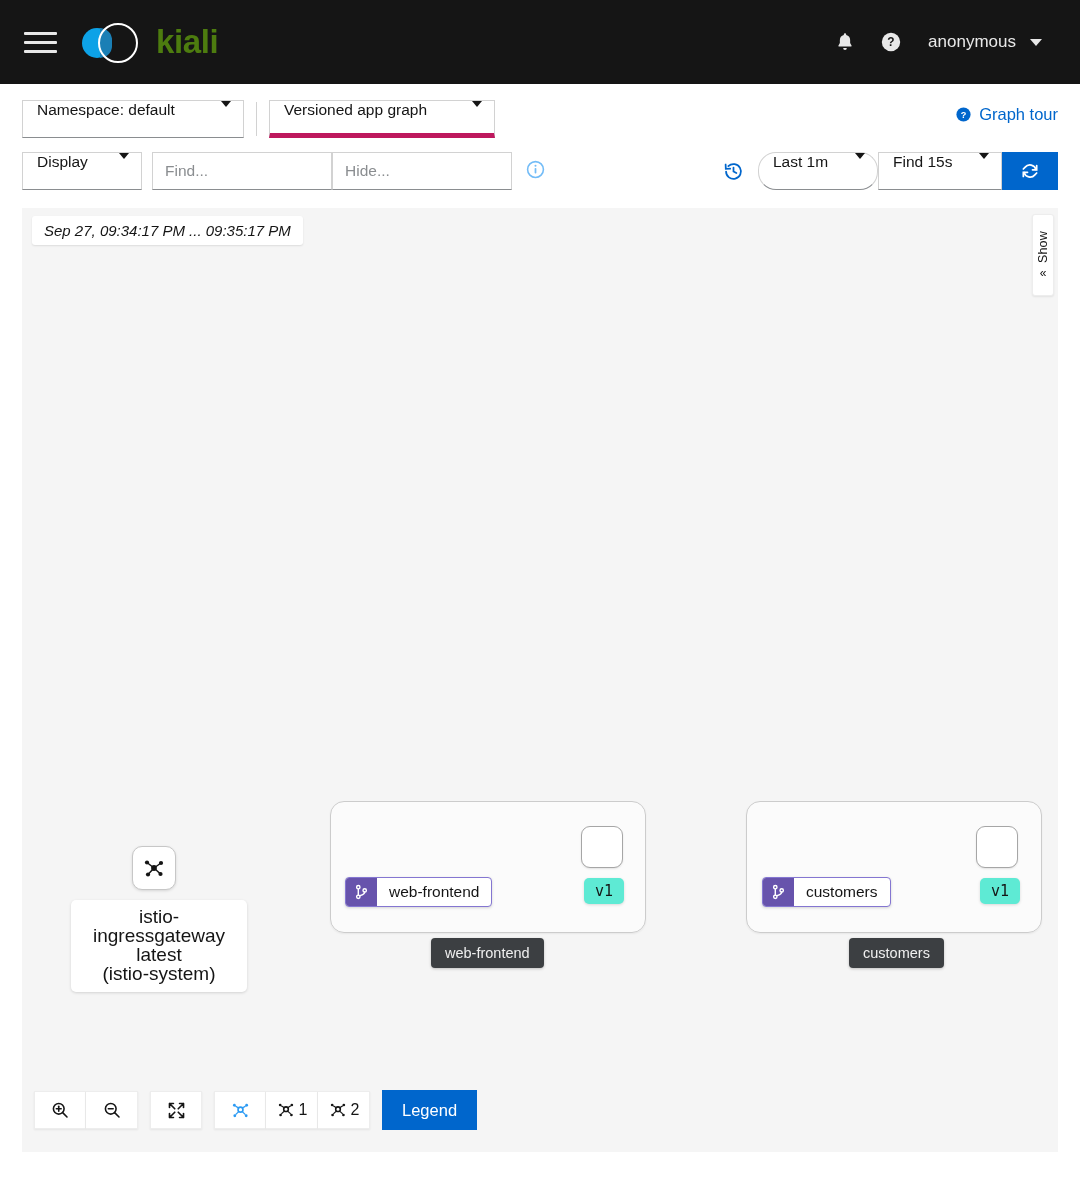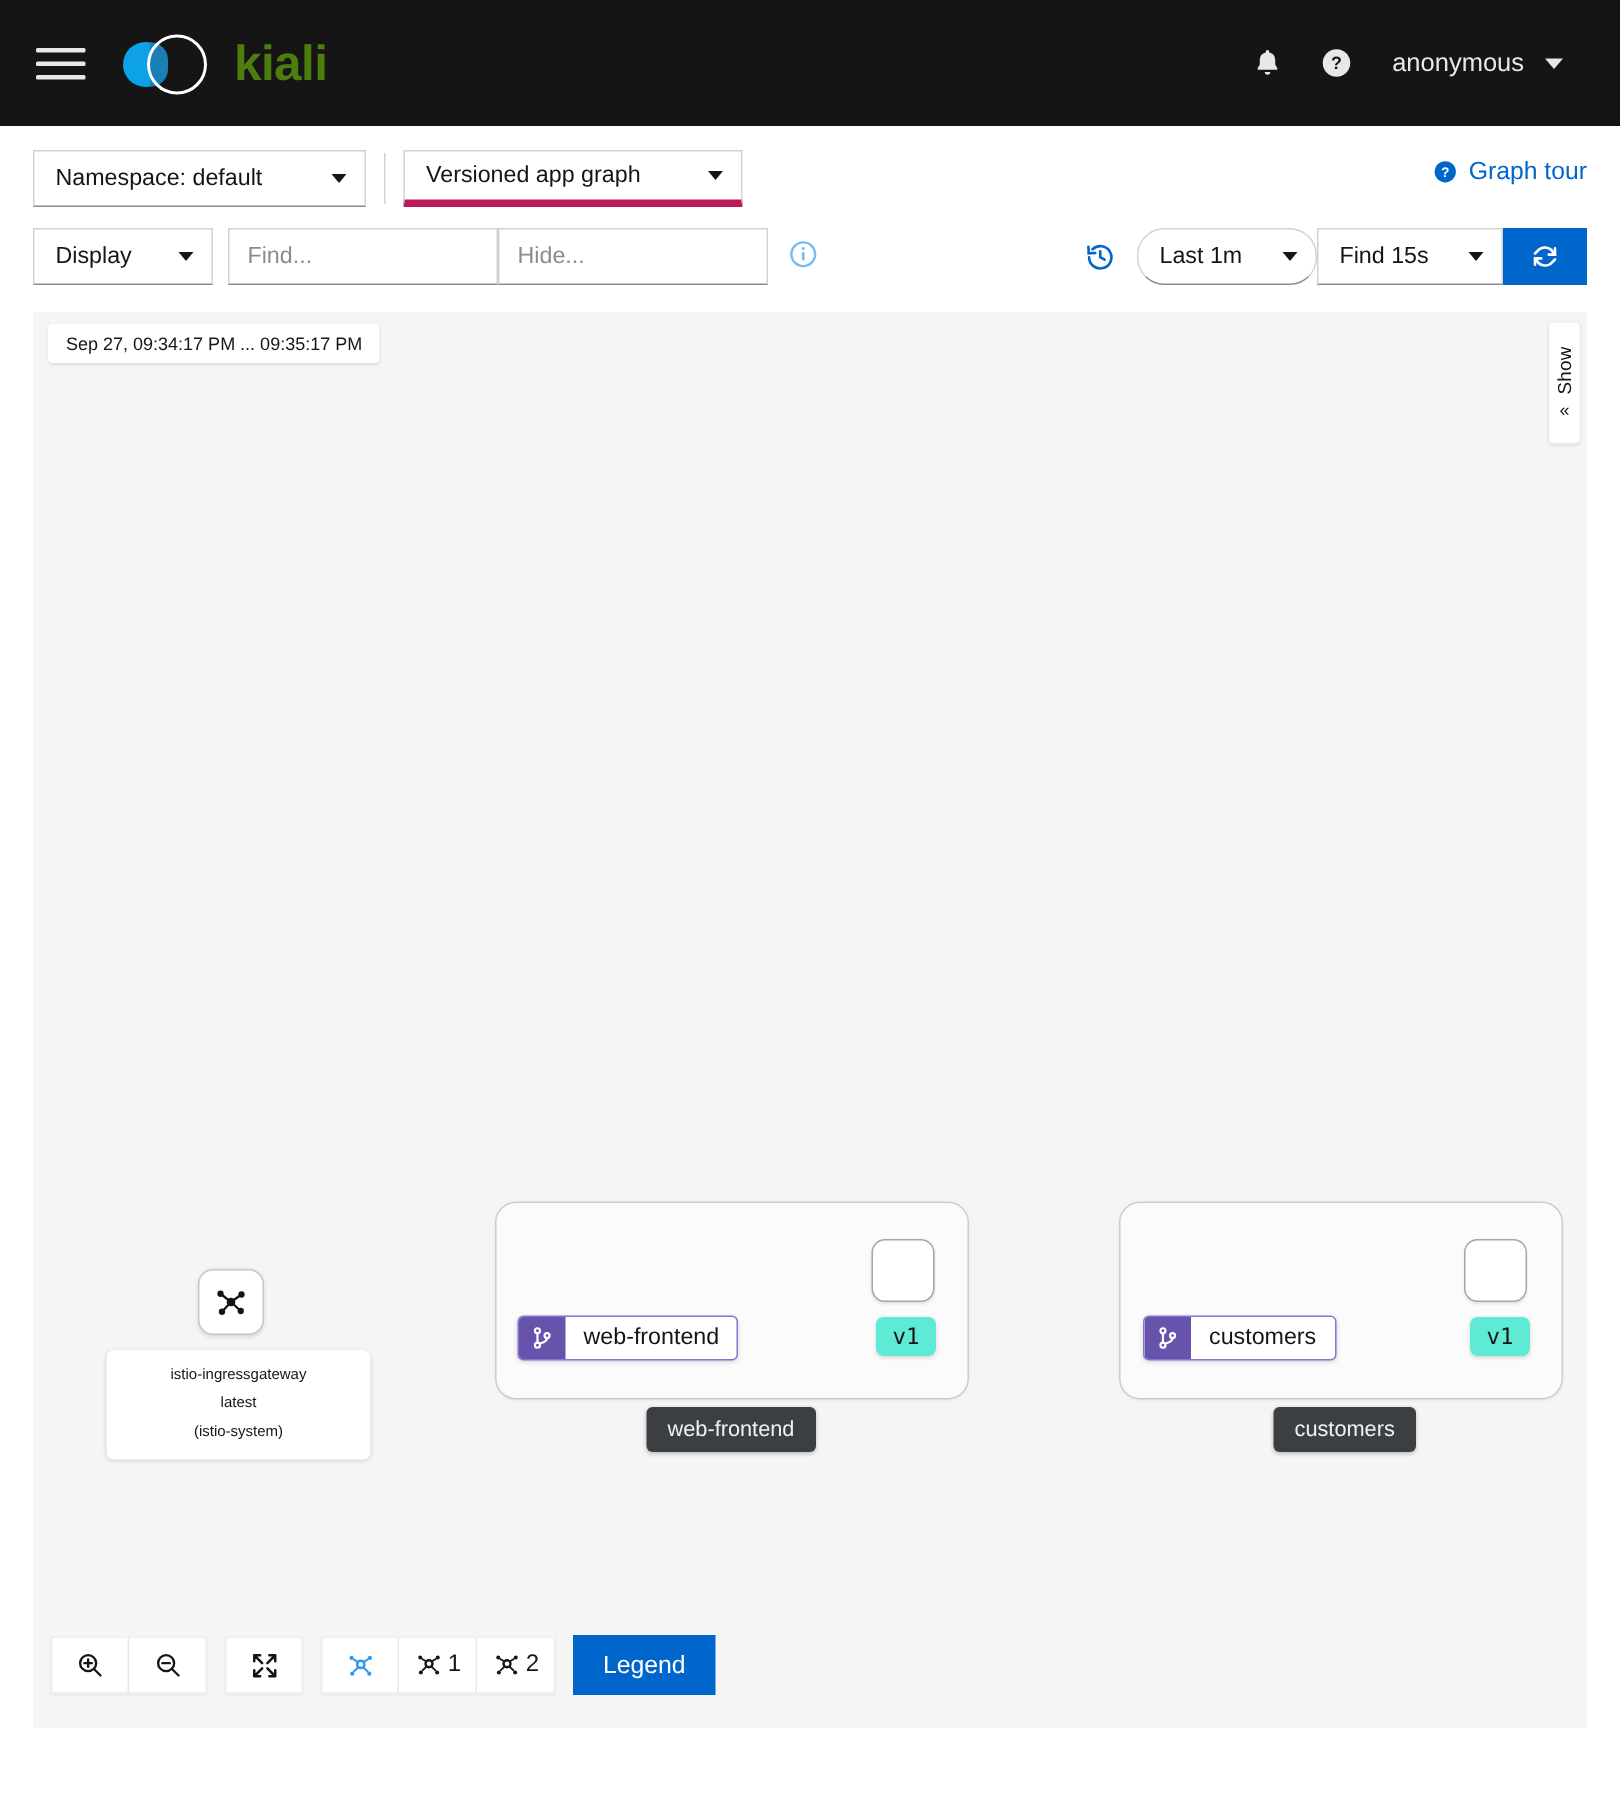--- a/index.html
+++ b/index.html
@@ -79,21 +79,21 @@
   }
   .tb-row {
     display: flex; align-items: flex-start;
     position: relative;
   }
   .tb-row1 { margin-bottom: 14px; }
   .sel {
     height: 38px; background: #fff;
     border: 1px solid #d2d2d2;
     border-bottom: 1px solid #8a8d90;
-    display: inline-flex; align-items: center;
+    display: inline-flex; 
     padding: 0 12px 0 14px; cursor: pointer;
     font-size: 15.5px; color: #151515;
     gap: 14px; white-space: nowrap;
   }
   .sel.active { border-bottom: 5px solid #be185d; }
   .sel .caret {
     width: 0; height: 0; margin-left: auto;
     border-left: 5.5px solid transparent;
     border-right: 5.5px solid transparent;
     border-top: 6px solid #151515;
@@ -136,22 +136,23 @@
   .canvas {
     margin: 18px 22px 0 22px;
     height: 944px;
     background: #f5f5f5;
     position: relative;
     overflow: hidden;
   }
   .time-range {
     position: absolute; left: 10px; top: 8px;
     background: #fff; border-radius: 3px;
-    padding: 6px 12px; font-size: 12px; color: #151515;
+    padding: 6px 12px; font-size: 15px; color: #151515;
     box-shadow: 0 1px 2px rgba(0,0,0,0.10);
+    font-style: italic;
   }
   .show-tab {
     position: absolute; right: 4px; top: 6px;
     background: #fff; border: 1px solid #ededed; border-radius: 3px;
     width: 22px; height: 82px;
     display: flex; flex-direction: column;
     align-items: center; justify-content: center; gap: 4px;
     cursor: pointer; box-shadow: 0 1px 2px rgba(0,0,0,0.08);
   }
   .show-tab .lbl {
@@ -167,21 +168,21 @@
     position: absolute; left: 110px; top: 638px;
     width: 44px; height: 44px; background: #fff;
     border: 1px solid #c7c7c7; border-radius: 10px;
     display: flex; align-items: center; justify-content: center;
     box-shadow: 0 1px 3px rgba(0,0,0,0.13); cursor: pointer;
   }
   .gw-label {
     position: absolute; left: 49px; top: 692px;
     width: 176px; background: #fff; border-radius: 5px;
     padding: 7px 6px 9px 6px; text-align: center;
-    font-size: 10px; line-height: 19px; color: #151515;
+    font-size: 19px; line-height: 19px; color: #151515;
     box-shadow: 0 1px 3px rgba(0,0,0,0.14);
   }
 
   .group-box {
     position: absolute; background: rgba(255,255,255,0.55);
     border: 1px solid #cccccc; border-radius: 14px;
     box-shadow: 0 1px 2px rgba(0,0,0,0.06);
     cursor: pointer;
   }
   .box-frontend { left: 308px; top: 593px; width: 316px; height: 132px; }

